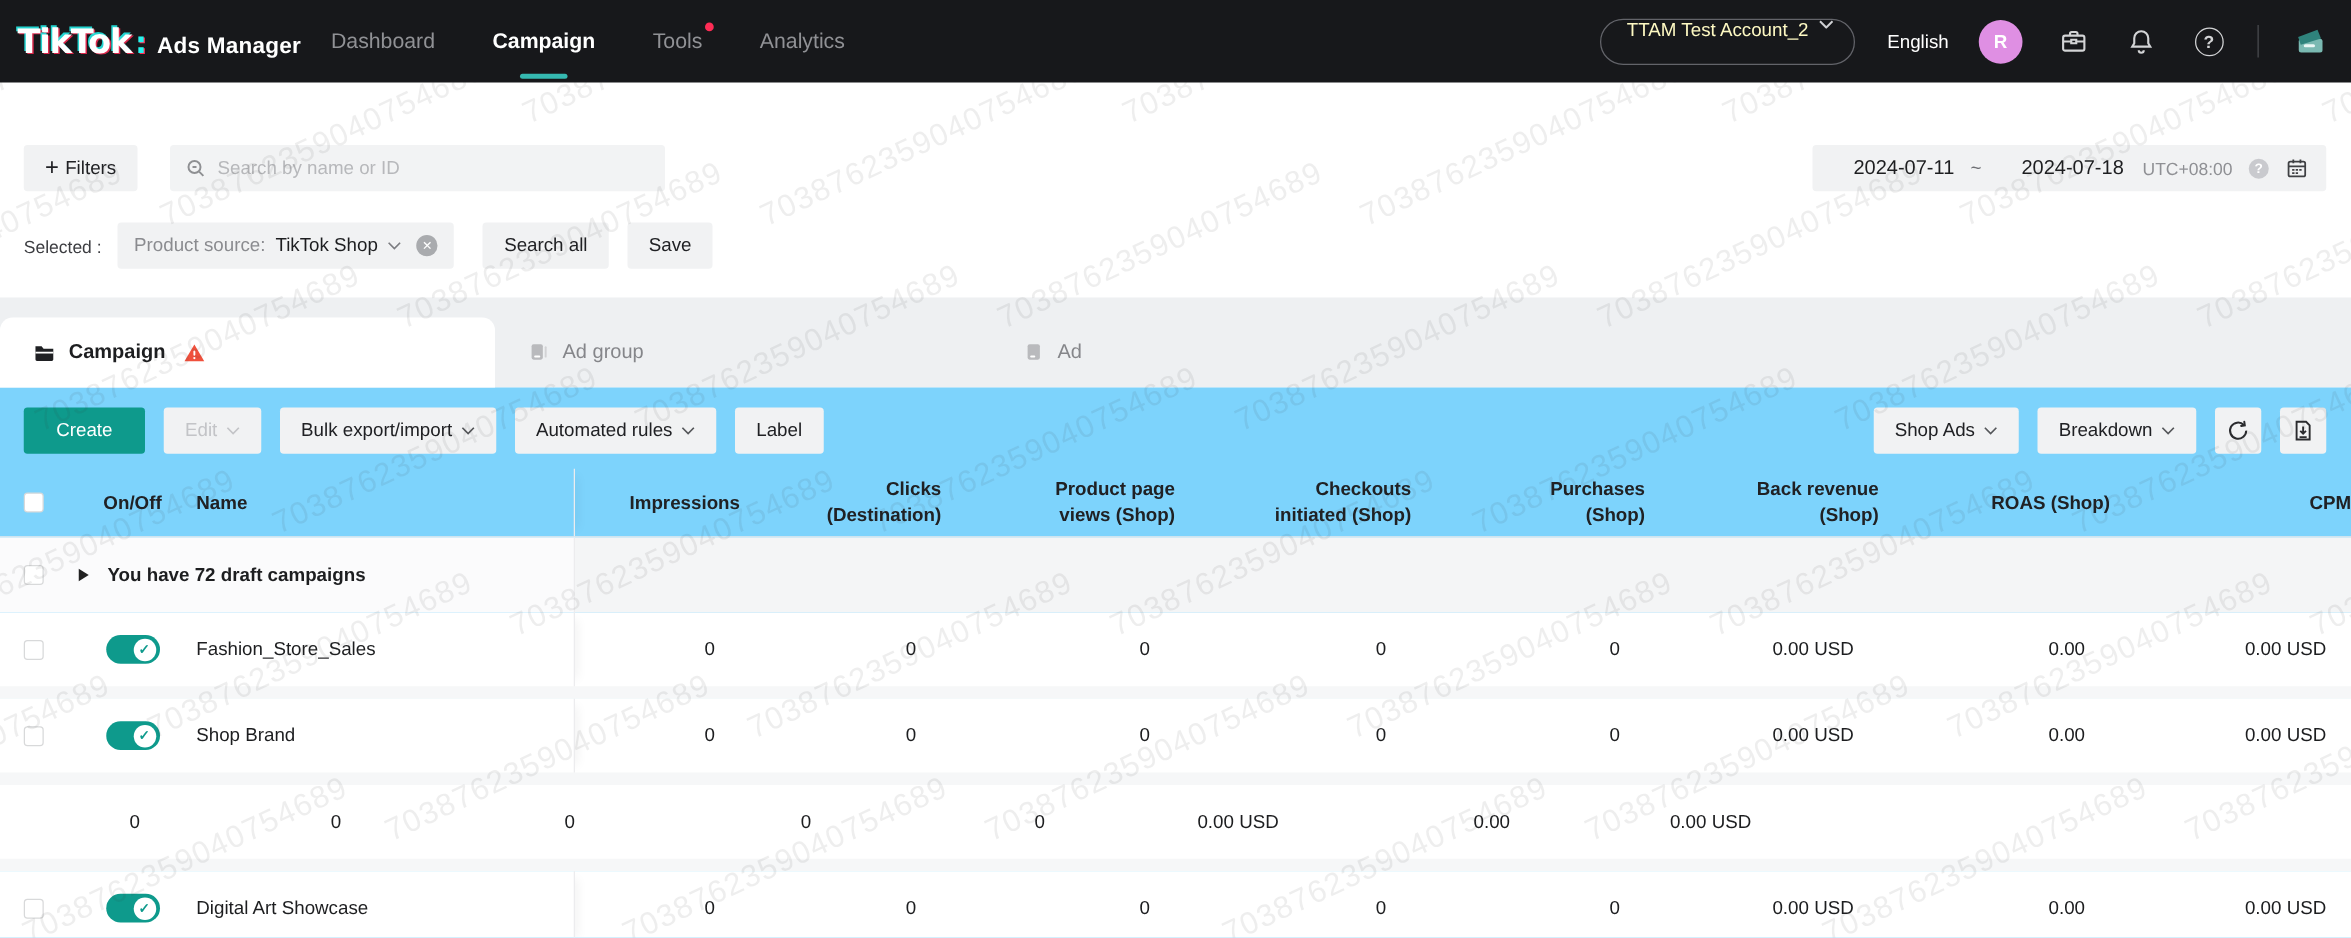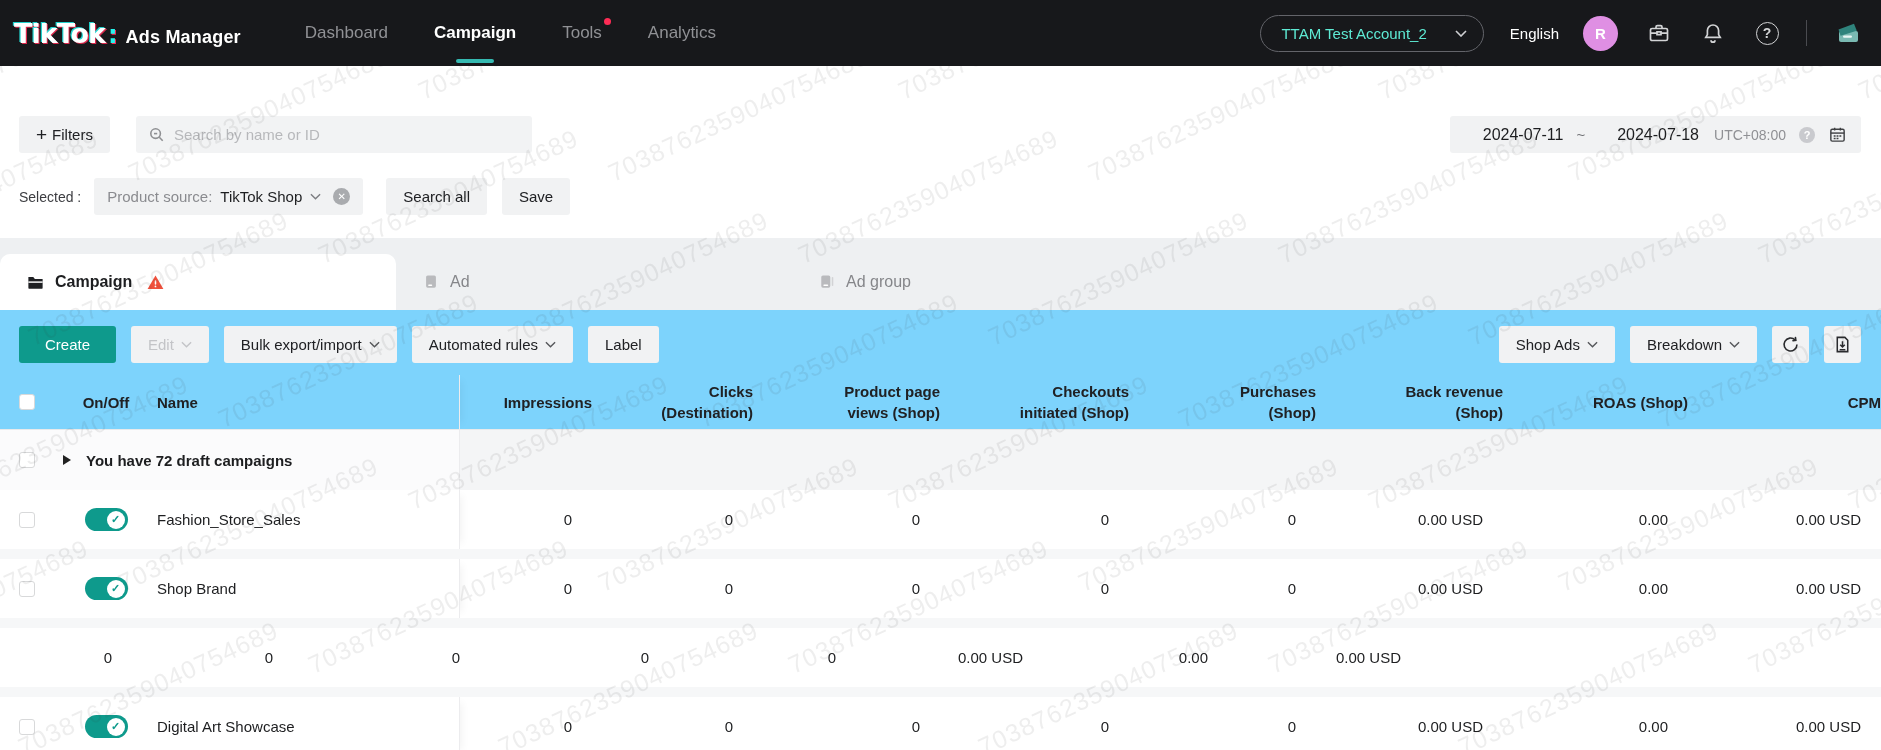--- a/index.html
+++ b/index.html
@@ -6,27 +6,27 @@
   html,body { width: 1881px; height: 750px; }
   body { font-family: "Liberation Sans", sans-serif; color: #1d1e20; background:#fff; }
   .page { position: relative; width: 1881px; height: 750px; overflow: hidden; background: #fff; }
 
   
   .nav { height: 66px; background: var(--nav-bg, #17181b); display: flex; align-items: center; padding: 0 20px 0 14px; position: relative; z-index: 3; }
   .logo { display: flex; align-items: baseline; cursor: pointer; }
   .logo-main { font-family: "DejaVu Sans", sans-serif; font-weight: 800; font-size: 27px; color: #fff; letter-spacing: -1px; text-shadow: -1.2px -1px 0 rgba(37,244,238,.85), 1.2px 1px 0 rgba(254,44,85,.85); }
   .logo-colon { font-family: "DejaVu Sans", sans-serif; font-weight: 800; font-size: 24px; color: #25f4ee; text-shadow: 1px 1px 0 #fe2c55; margin: 0 8px 0 3px; }
   .logo-sub { font-size: 18px; font-weight: 700; color: #fff; letter-spacing: .2px; }
-  .nav-links { display: flex; gap: 42px; margin-left: 62px; }
+  .nav-links { display: flex; gap: 42px; margin-left: 22px; }
   .nav-link { position: relative; font-size: 17px; color: #909195; cursor: pointer; padding: 23px 2px; }
   .nav-link.active { color: #fff; font-weight: 700; }
   .nav-link.active .underline { position: absolute; left: 50%; transform: translateX(-50%); bottom: 3px; width: 38px; height: 4px; border-radius: 2px; background: var(--teal-underline, #35b9b1); }
   .nav-dot { position: absolute; top: 18px; right: -7px; width: 7px; height: 7px; border-radius: 50%; background: var(--brand-red, #fe2c55); }
   .nav-right { margin-left: auto; display: flex; align-items: center; }
-  .account-pill { height: 37px; border: 1px solid #63646a; border-radius: 19px; display: flex; align-items: center; gap: 28px; padding: 0 16px 0 20px; color: #5eead4; font-size: 15px; cursor: pointer; }
+  .account-pill { height: 37px; border: 1px solid #63646a; border-radius: 19px; display: flex; align-items: flex-start; gap: 8px; padding: 0 16px 0 20px; color: #fef9c3; font-size: 15px; cursor: pointer; }
   .account-pill svg { color: #cfd0d3; }
   .lang { color: #fff; font-size: 15px; margin-left: 26px; cursor: pointer; }
   .avatar { width: 35px; height: 35px; border-radius: 50%; background: var(--avatar-bg, #df8fe3); color: #fff; font-size: 15px; font-weight: 600; display: flex; align-items: center; justify-content: center; margin-left: 24px; cursor: pointer; }
   .nav-icon { width: 26px; height: 26px; color: #d3d4d6; margin-left: 28px; background: none; border: none; cursor: pointer; display: flex; align-items: center; justify-content: center; }
   .qcircle { width: 23px; height: 23px; border: 1.8px solid #d3d4d6; border-radius: 50%; color: #d3d4d6; font-size: 14px; font-weight: 700; display: flex; align-items: center; justify-content: center; }
   .vdiv { width: 1px; height: 26px; background: #4a4b50; margin-left: 26px; }
 
   
   .filter-area { background: #fff; padding: 50px 20px 23px 19px; }
   .frow { display: flex; align-items: center; }
@@ -197,32 +197,32 @@
         </svg>
       <span>Campaign</span>
       <svg class="warn" width="19" height="19" viewBox="0 0 24 24">
           <path d="M12 3.2L22 20.2H2z" fill="#f0503c"></path>
           <rect x="11.05" y="9.3" width="1.9" height="5.4" rx=".95" fill="#fff"></rect>
           <circle cx="12" cy="17" r="1.15" fill="#fff"></circle>
         </svg>
     </div>
     <div class="tab">
       <svg width="18" height="18" viewBox="0 0 22 22">
-          <rect x="5" y="3" width="12" height="15" rx="2" fill="#b9babd"></rect>
-          <rect x="7.5" y="14" width="5" height="1.9" rx=".95" fill="#fff"></rect>
-        </svg>
-      <span>Ad</span>
-    </div>
-    <div class="tab">
-      <svg width="18" height="18" viewBox="0 0 22 22">
           <rect x="4" y="3" width="11" height="15" rx="2" fill="#b9babd"></rect>
           <rect x="6.5" y="14" width="6" height="1.9" rx=".95" fill="#fff"></rect>
           <rect x="16.8" y="5" width="1.9" height="11" rx=".95" fill="#d2d3d5"></rect>
         </svg>
       <span>Ad group</span>
+    </div>
+    <div class="tab">
+      <svg width="18" height="18" viewBox="0 0 22 22">
+          <rect x="5" y="3" width="12" height="15" rx="2" fill="#b9babd"></rect>
+          <rect x="7.5" y="14" width="5" height="1.9" rx=".95" fill="#fff"></rect>
+        </svg>
+      <span>Ad</span>
     </div>
   </div>
 
   <main class="card">
     <div class="toolbar">
       <button class="btn create">Create</button>
       <button class="btn disabled">
         <span>Edit</span>
         <svg class="chev" width="11" height="7" viewBox="0 0 12 7">
             <path d="M1 1l5 5 5-5" fill="none" stroke="currentColor" stroke-width="1.5"></path>

